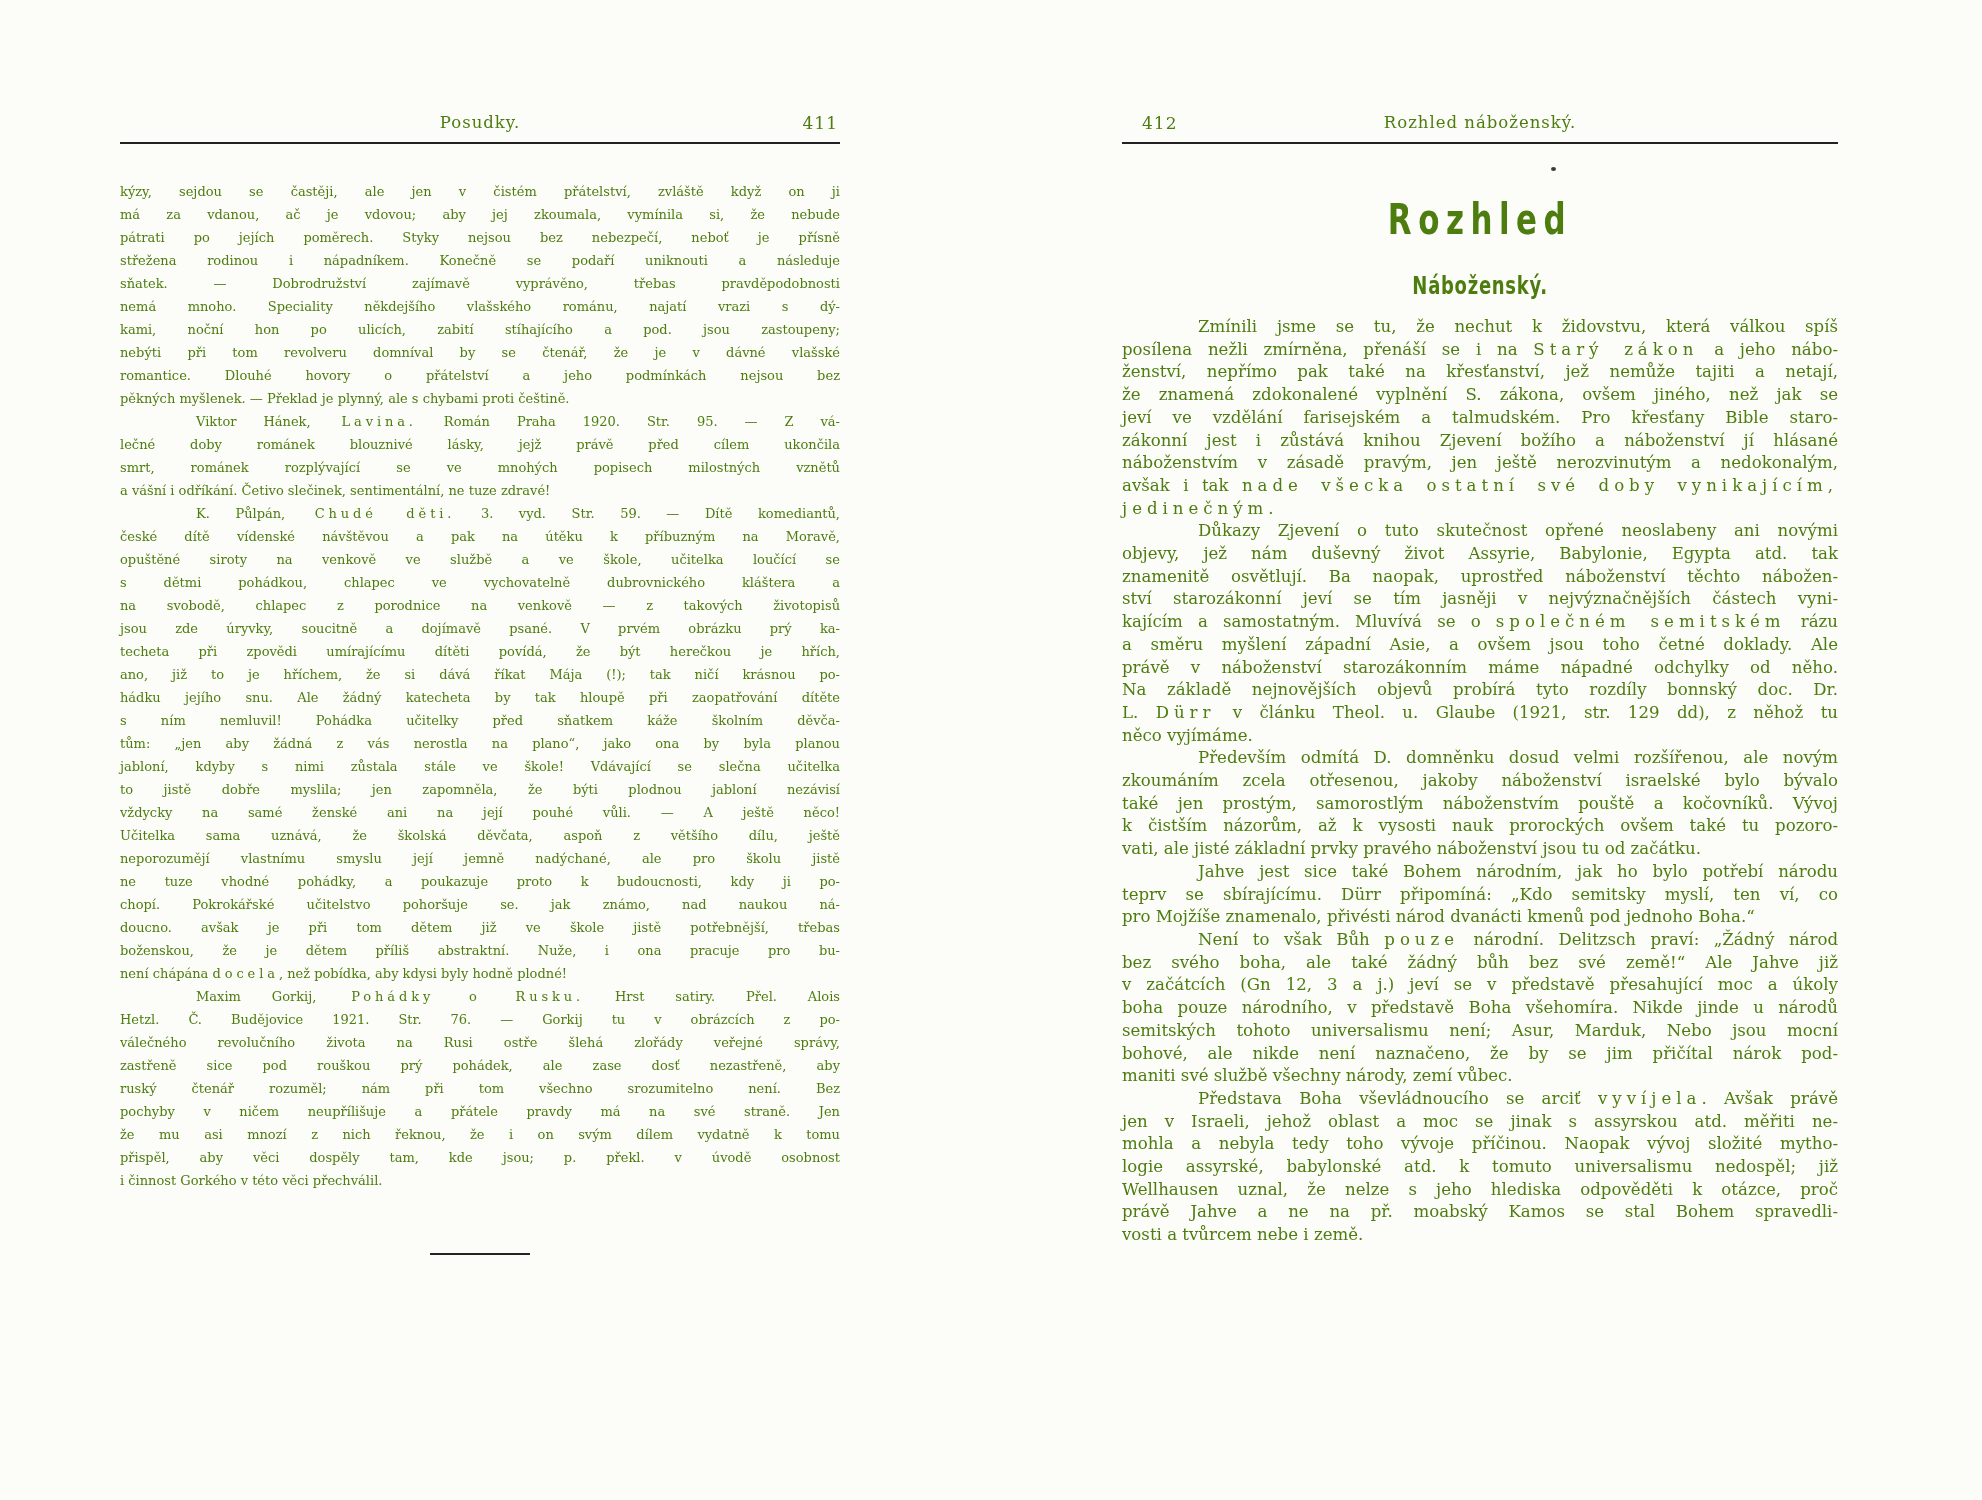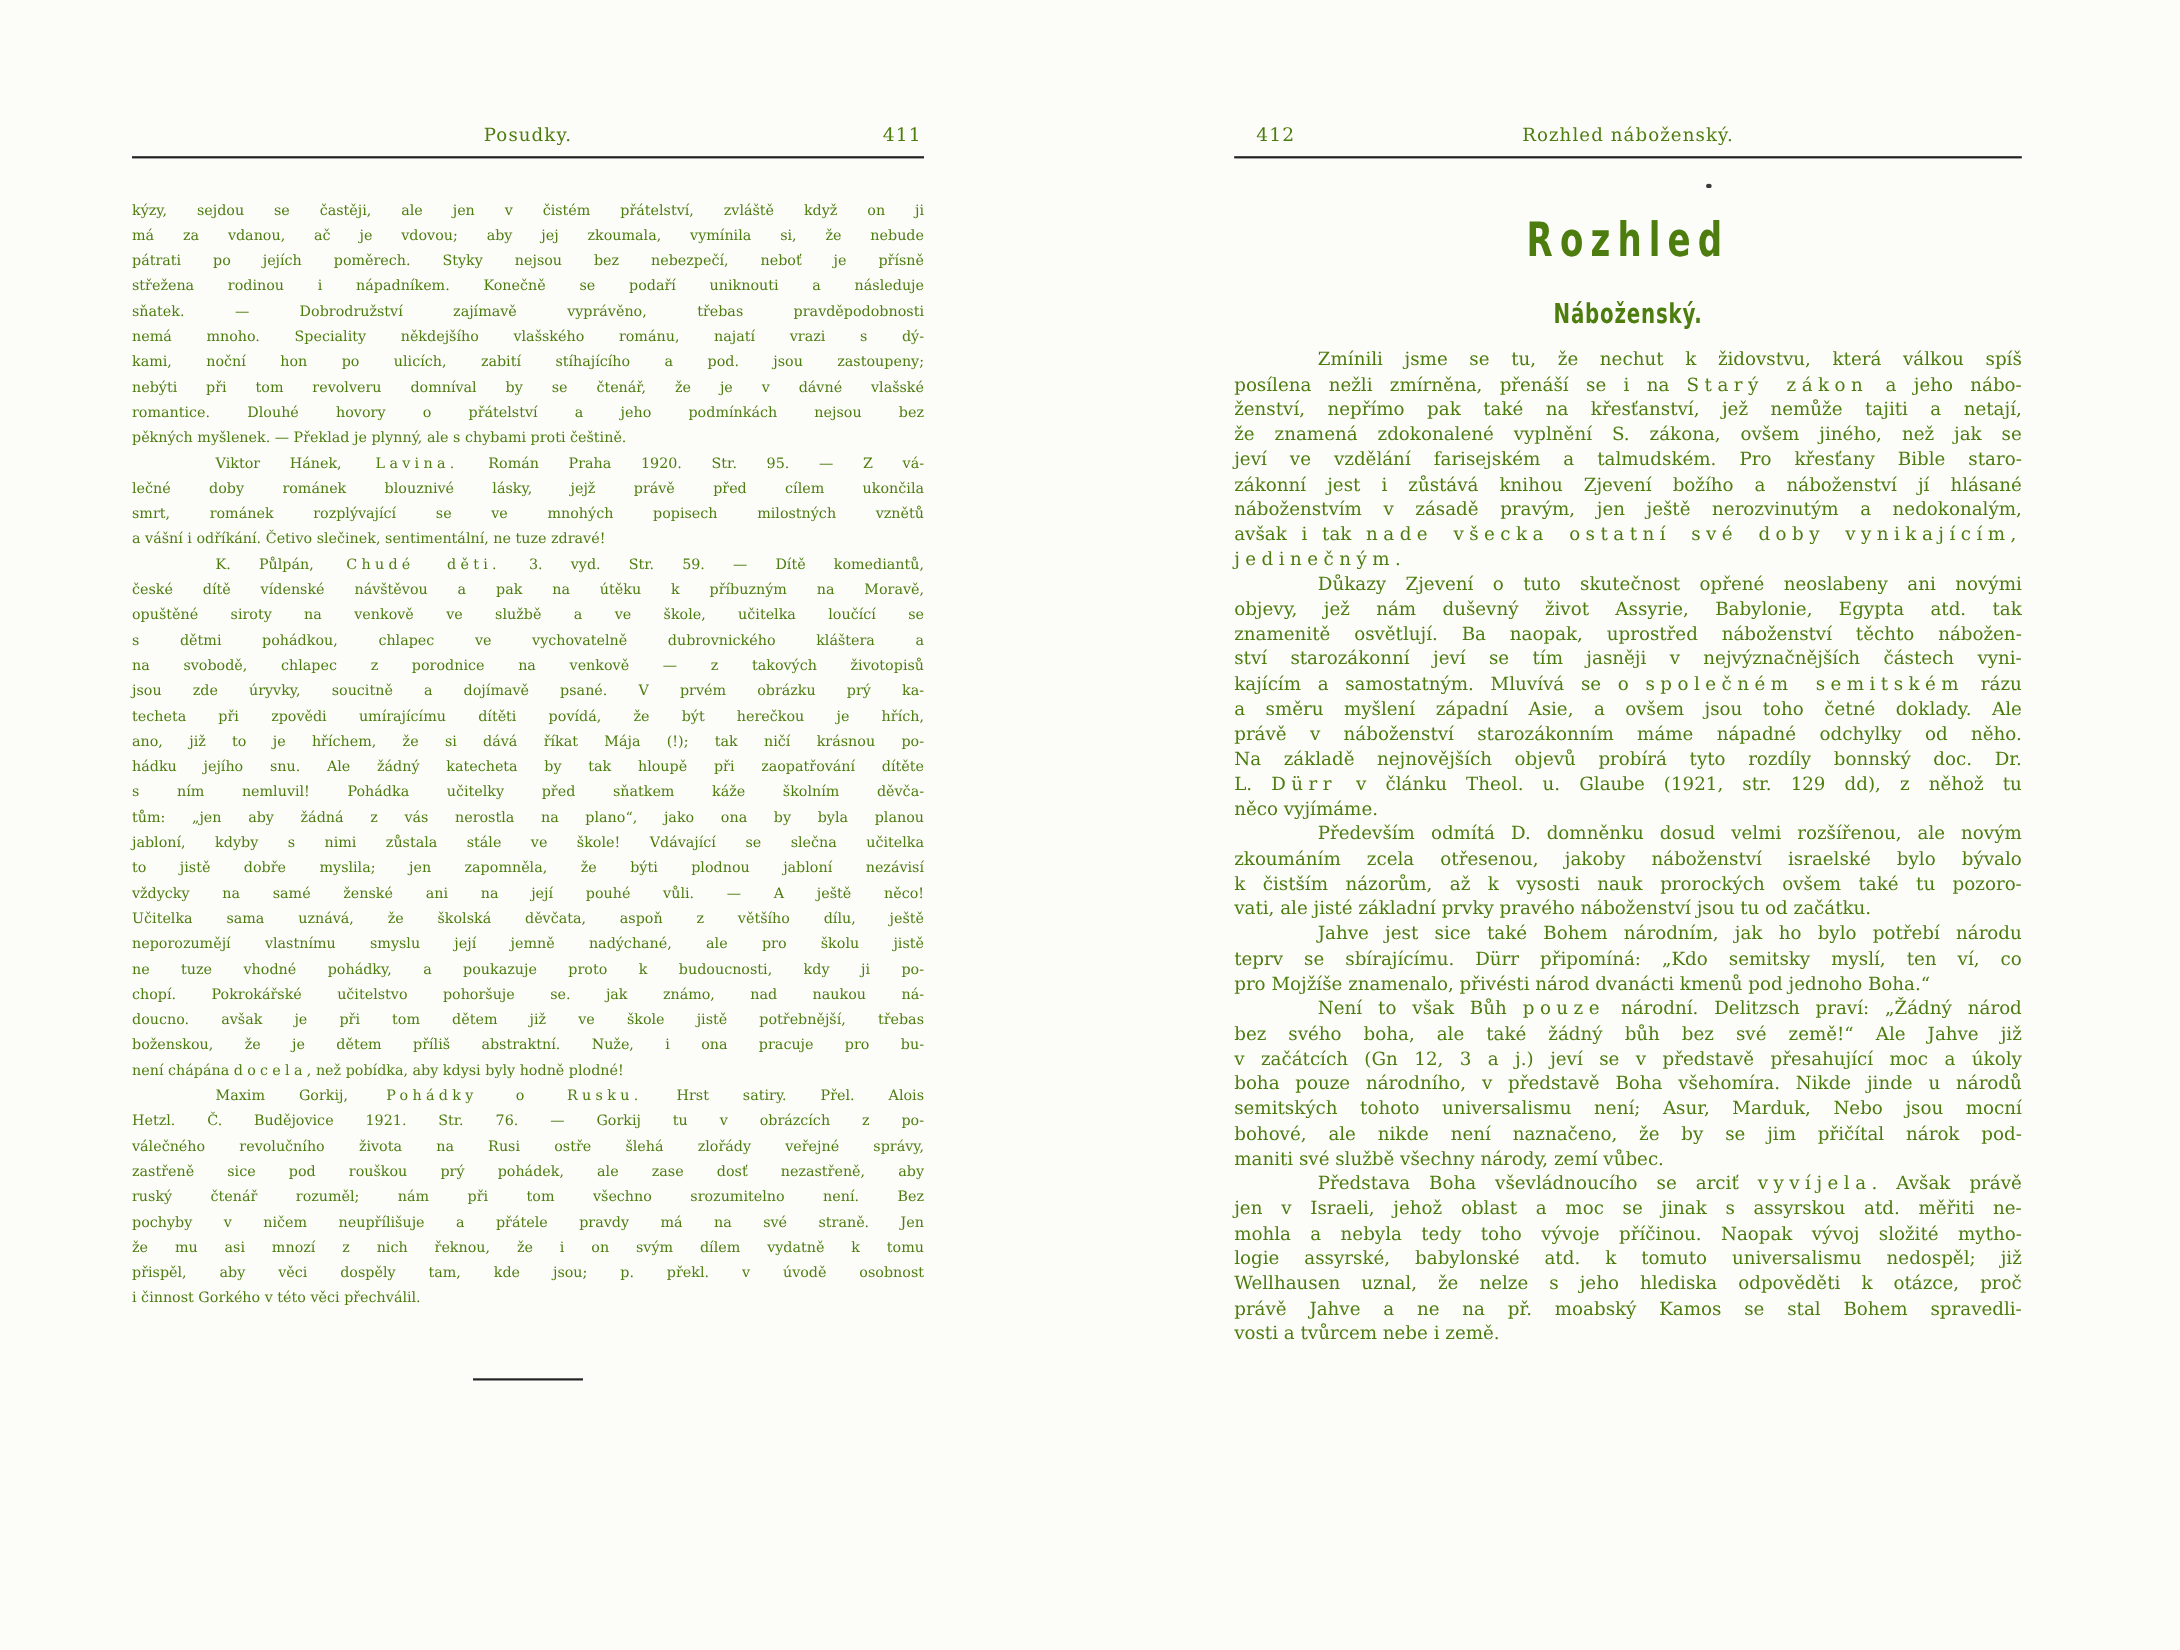--- a/index.html
+++ b/index.html
@@ -200,20 +200,21 @@
       <div class="line"><span>Na základě nejnovějších objevů probírá tyto rozdíly bonnský doc. Dr.</span></div>
 
       <div class="line"><span>L. </span><span class="sp">Dürr</span><span> v článku Theol. u. Glaube (1921, str. 129 dd), z něhož tu</span></div>
 
       <div class="line last"><span>něco vyjímáme.</span></div>
 
       <div class="line indent"><span>Především odmítá D. domněnku dosud velmi rozšířenou, ale novým</span></div>
 
       <div class="line"><span>zkoumáním zcela otřesenou, jakoby náboženství israelské bylo bývalo</span></div>
 
+      <div class="line"><span>také jen prostým, samorostlým náboženstvím pouště a kočovníků. Vývoj</span></div>
 
       <div class="line"><span>k čistším názorům, až k vysosti nauk prorockých ovšem také tu pozoro-</span></div>
 
       <div class="line last"><span>vati, ale jisté základní prvky pravého náboženství jsou tu od začátku.</span></div>
 
       <div class="line indent"><span>Jahve jest sice také Bohem národním, jak ho bylo potřebí národu</span></div>
 
       <div class="line"><span>teprv se sbírajícímu. Dürr připomíná: „Kdo semitsky myslí, ten ví, co</span></div>
 
       <div class="line last"><span>pro Mojžíše znamenalo, přivésti národ dvanácti kmenů pod jednoho Boha.“</span></div>

